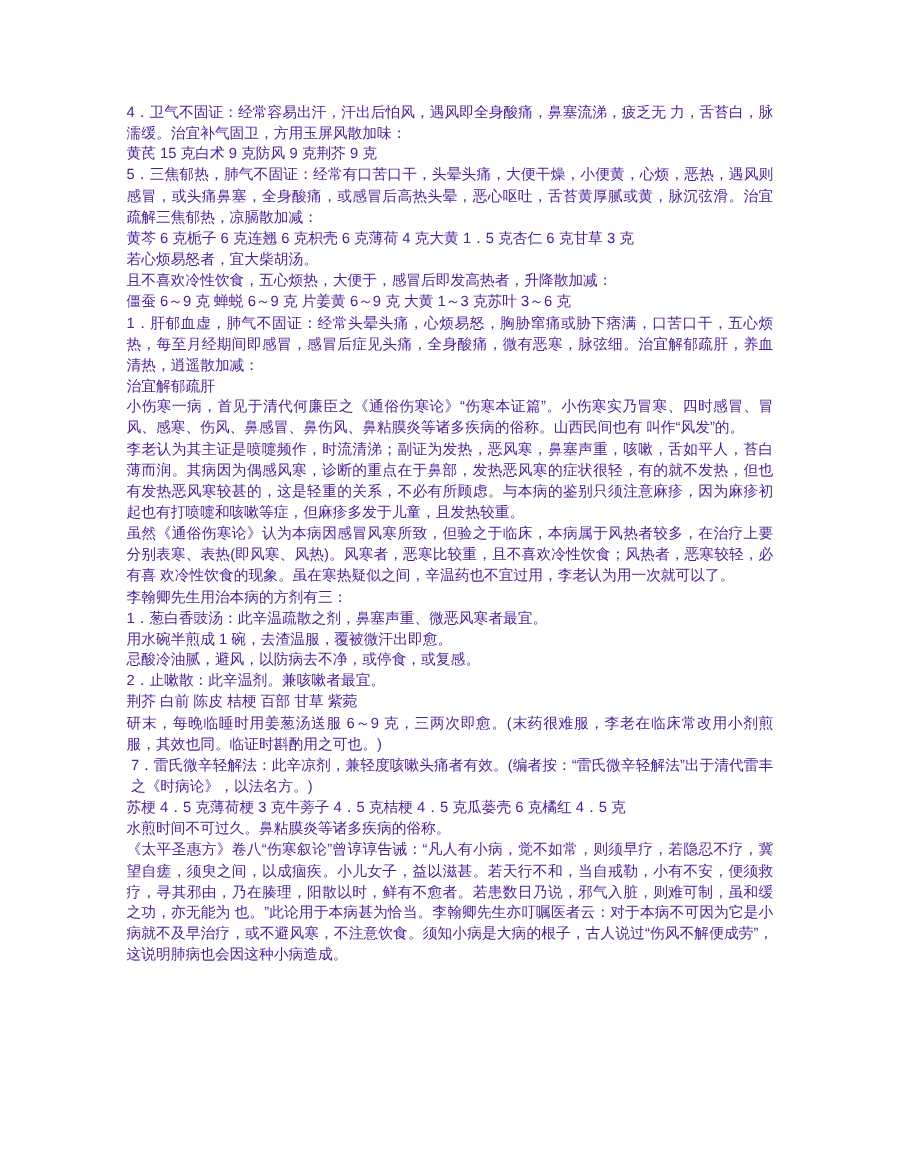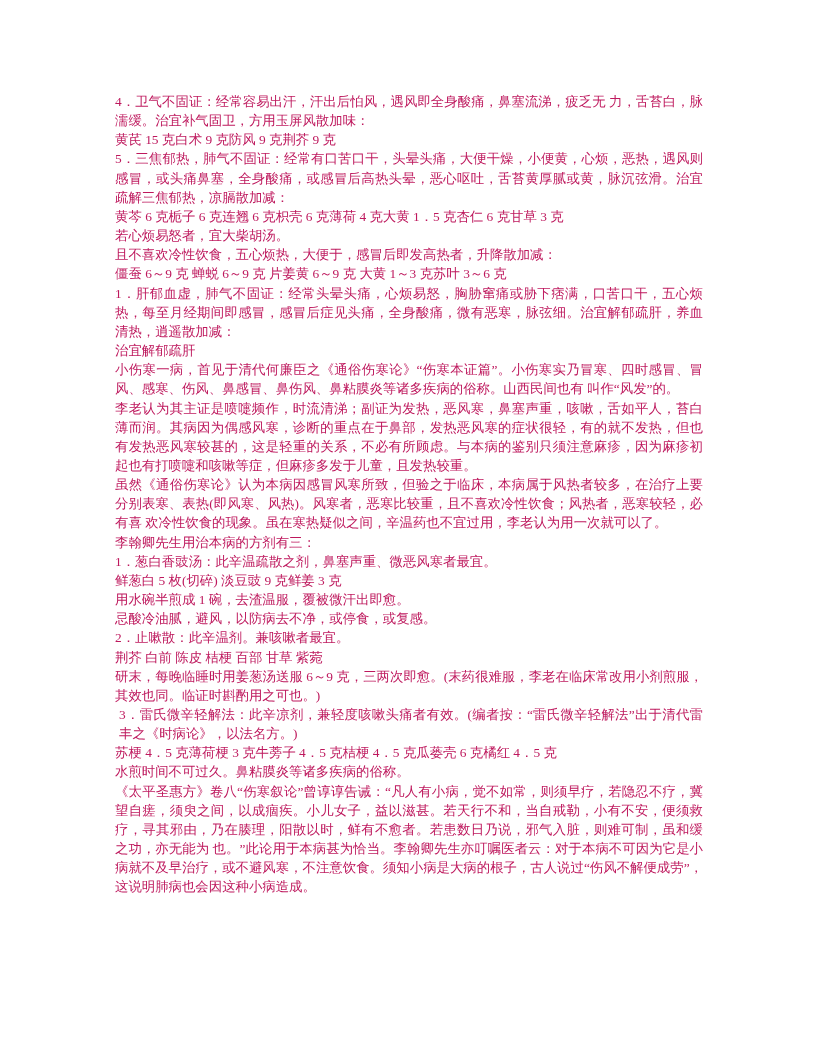--- a/index.html
+++ b/index.html
@@ -1,20 +1,20 @@
 <!DOCTYPE html>
 <html><head>
 <meta charset="utf-8">
 <style>
   html, body { margin: 0; padding: 0; background: #ffffff; }
   body { width: 816px; height: 1056px; position: relative; overflow: hidden; }
   .page {
     position: absolute; left: 115px; top: 92px; width: 588px;
-    font-family: Liberation Serif, serif;
-    font-size: 13.4px; line-height: 19.15px; color: #be185d;
+    font-family: Liberation Sans, sans-serif;
+    font-size: 13.4px; line-height: 19.15px; color: #4c1d95;
     text-align: justify;
   }
   .page p { margin: 0; padding: 0; }
   .indent1 { padding-left: 4px !important; }
 </style>
 </head>
 <body>
 
 <div class="page">
   <p>4．卫气不固证：经常容易出汗，汗出后怕风，遇风即全身酸痛，鼻塞流涕，疲乏无 力，舌苔白，脉濡缓。治宜补气固卫，方用玉屏风散加味：</p>
@@ -24,23 +24,22 @@
   <p>若心烦易怒者，宜大柴胡汤。</p>
   <p>且不喜欢冷性饮食，五心烦热，大便于，感冒后即发高热者，升降散加减：</p>
   <p>僵蚕 6～9 克 蝉蜕 6～9 克 片姜黄 6～9 克 大黄 1～3 克苏叶 3～6 克</p>
   <p>1．肝郁血虚，肺气不固证：经常头晕头痛，心烦易怒，胸胁窜痛或胁下痞满，口苦口干，五心烦热，每至月经期间即感冒，感冒后症见头痛，全身酸痛，微有恶寒，脉弦细。治宜解郁疏肝，养血清热，逍遥散加减：</p>
   <p>治宜解郁疏肝</p>
   <p>小伤寒一病，首见于清代何廉臣之《通俗伤寒论》“伤寒本证篇”。小伤寒实乃冒寒、四时感冒、冒风、感寒、伤风、鼻感冒、鼻伤风、鼻粘膜炎等诸多疾病的俗称。山西民间也有 叫作“风发”的。</p>
   <p>李老认为其主证是喷嚏频作，时流清涕；副证为发热，恶风寒，鼻塞声重，咳嗽，舌如平人，苔白薄而润。其病因为偶感风寒，诊断的重点在于鼻部，发热恶风寒的症状很轻，有的就不发热，但也有发热恶风寒较甚的，这是轻重的关系，不必有所顾虑。与本病的鉴别只须注意麻疹，因为麻疹初起也有打喷嚏和咳嗽等症，但麻疹多发于儿童，且发热较重。</p>
   <p>虽然《通俗伤寒论》认为本病因感冒风寒所致，但验之于临床，本病属于风热者较多，在治疗上要分别表寒、表热(即风寒、风热)。风寒者，恶寒比较重，且不喜欢冷性饮食；风热者，恶寒较轻，必有喜 欢冷性饮食的现象。虽在寒热疑似之间，辛温药也不宜过用，李老认为用一次就可以了。</p>
   <p>李翰卿先生用治本病的方剂有三：</p>
   <p>1．葱白香豉汤：此辛温疏散之剂，鼻塞声重、微恶风寒者最宜。</p>
-  <p>鲜葱白 5 枚(切碎) 淡豆豉 9 克鲜姜 3 克</p>
   <p>用水碗半煎成 1 碗，去渣温服，覆被微汗出即愈。</p>
   <p>忌酸冷油腻，避风，以防病去不净，或停食，或复感。</p>
   <p>2．止嗽散：此辛温剂。兼咳嗽者最宜。</p>
   <p>荆芥 白前 陈皮 桔梗 百部 甘草 紫菀</p>
   <p>研末，每晚临睡时用姜葱汤送服 6～9 克，三两次即愈。(末药很难服，李老在临床常改用小剂煎服，其效也同。临证时斟酌用之可也。)</p>
-  <p class="indent1"> 3．雷氏微辛轻解法：此辛凉剂，兼轻度咳嗽头痛者有效。(编者按：“雷氏微辛轻解法”出于清代雷丰之《时病论》，以法名方。)</p>
+  <p class="indent1"> 7．雷氏微辛轻解法：此辛凉剂，兼轻度咳嗽头痛者有效。(编者按：“雷氏微辛轻解法”出于清代雷丰之《时病论》，以法名方。)</p>
   <p>苏梗 4．5 克薄荷梗 3 克牛蒡子 4．5 克桔梗 4．5 克瓜蒌壳 6 克橘红 4．5 克</p>
   <p>水煎时间不可过久。鼻粘膜炎等诸多疾病的俗称。</p>
   <p>《太平圣惠方》卷八“伤寒叙论”曾谆谆告诫：“凡人有小病，觉不如常，则须早疗，若隐忍不疗，冀望自瘥，须臾之间，以成痼疾。小儿女子，益以滋甚。若天行不和，当自戒勒，小有不安，便须救疗，寻其邪由，乃在腠理，阳散以时，鲜有不愈者。若患数日乃说，邪气入脏，则难可制，虽和缓之功，亦无能为 也。”此论用于本病甚为恰当。李翰卿先生亦叮嘱医者云：对于本病不可因为它是小病就不及早治疗，或不避风寒，不注意饮食。须知小病是大病的根子，古人说过“伤风不解便成劳”，这说明肺病也会因这种小病造成。</p>
 </div>
 
 </body></html>

